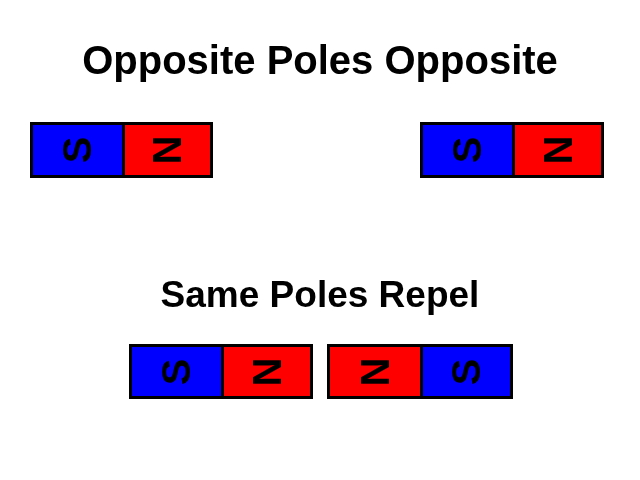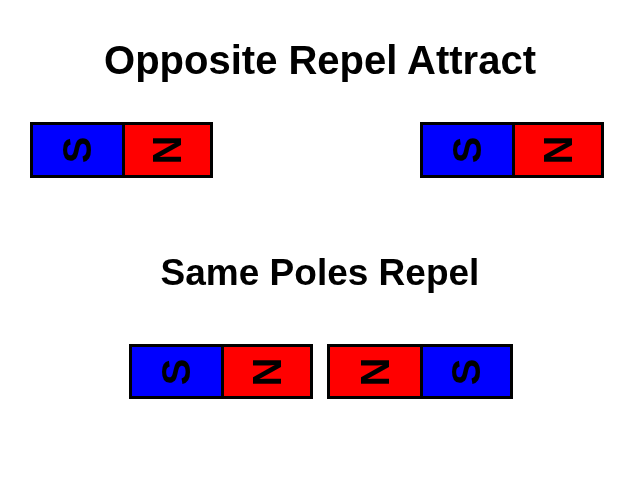--- a/index.html
+++ b/index.html
@@ -25,21 +25,21 @@
     font-family: "Liberation Sans", sans-serif;
     white-space: nowrap;
     line-height: 1;
   }
   #title-attract {
     top: 40px;
     font-size: 40px;
     letter-spacing: 0px;
   }
   #title-repel {
-    top: 254px;
+    top: 276px;
     font-size: 37px;
     letter-spacing: 0px;
   }
   .magnet {
     position: absolute;
     box-sizing: border-box;
     display: flex;
     flex-direction: row;
     border: 3px solid #000000;
     background: #ffffff;
@@ -71,21 +71,21 @@
     transform: rotate(-90deg);
     transform-origin: center center;
     user-select: none;
   }
 </style>
 </head>
 <body>
 
 <div id="stage">
 
-  <div class="heading" id="title-attract">Opposite Repel Attract</div>
+  <div class="heading" id="title-attract">Opposite Poles Opposite</div>
 
   <div class="magnet" id="magnet-attract-left" style="left:30px; top:122px; width:183px; height:56px;">
     <div class="pole south">
       <span class="pole-label">S</span>
     </div>
     <div class="pole north">
       <span class="pole-label">N</span>
     </div>
   </div>
 

